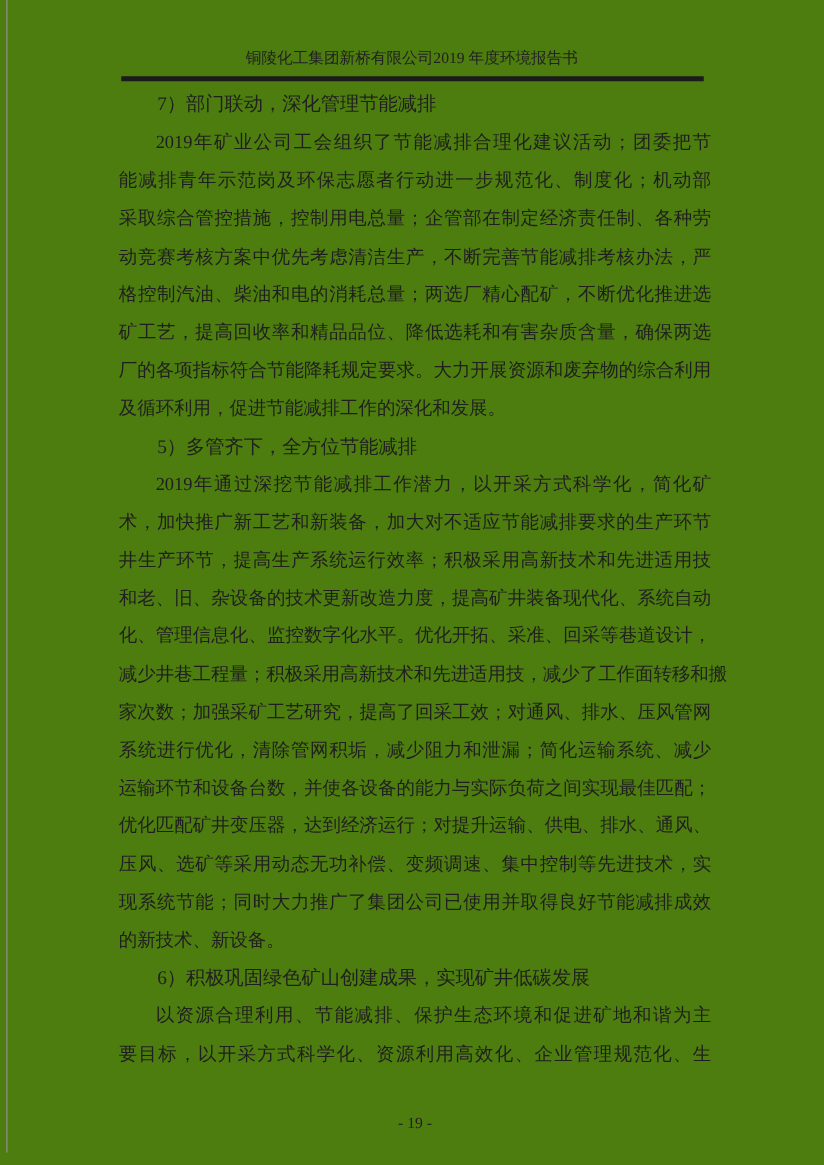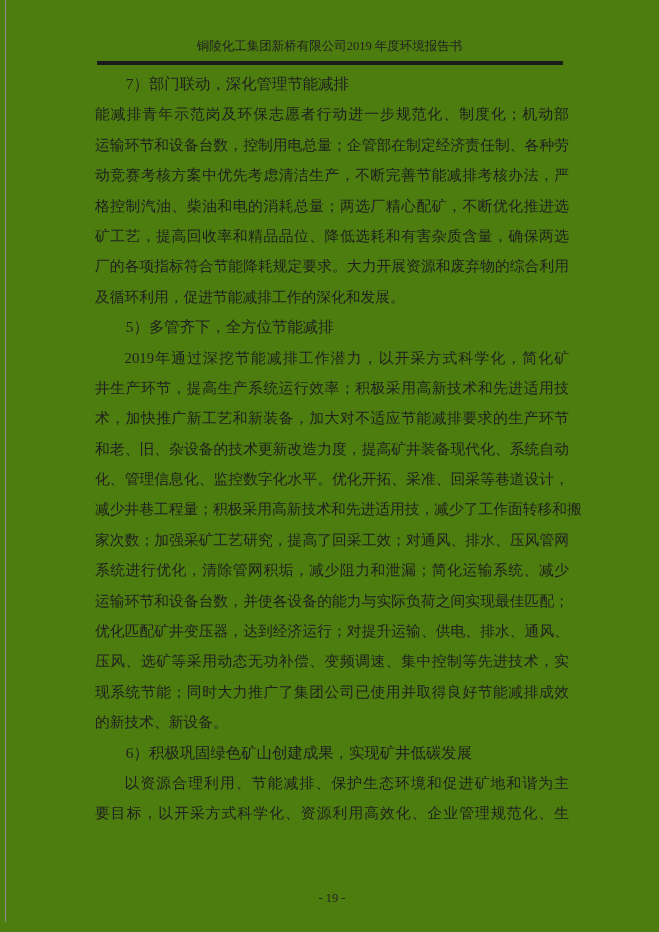--- a/index.html
+++ b/index.html
@@ -88,31 +88,32 @@
 
 <div class="page">
   <div class="edge-line"></div>
 
   <div class="header-title">铜陵化工集团新桥有限公司2019 年度环境报告书</div>
 
   <div class="header-rule"></div>
 
   <div class="content" id="sections-root">
       <div class="row heading">7）部门联动，深化管理节能减排</div>
+      <div class="row line indent">2019年矿业公司工会组织了节能减排合理化建议活动；团委把节</div>
       <div class="row line">能减排青年示范岗及环保志愿者行动进一步规范化、制度化；机动部</div>
-      <div class="row line">运输环节和设备台数，控制用电总量；企管部在制定经济责任制、各种劳</div>
+      <div class="row line">采取综合管控措施，控制用电总量；企管部在制定经济责任制、各种劳</div>
       <div class="row line">动竞赛考核方案中优先考虑清洁生产，不断完善节能减排考核办法，严</div>
       <div class="row line">格控制汽油、柴油和电的消耗总量；两选厂精心配矿，不断优化推进选</div>
       <div class="row line">矿工艺，提高回收率和精品品位、降低选耗和有害杂质含量，确保两选</div>
       <div class="row line">厂的各项指标符合节能降耗规定要求。大力开展资源和废弃物的综合利用</div>
       <div class="row line final">及循环利用，促进节能减排工作的深化和发展。</div>
       <div class="row heading">5）多管齐下，全方位节能减排</div>
       <div class="row line indent">2019年通过深挖节能减排工作潜力，以开采方式科学化，简化矿</div>
+      <div class="row line">术，加快推广新工艺和新装备，加大对不适应节能减排要求的生产环节</div>
       <div class="row line">井生产环节，提高生产系统运行效率；积极采用高新技术和先进适用技</div>
-      <div class="row line">术，加快推广新工艺和新装备，加大对不适应节能减排要求的生产环节</div>
       <div class="row line">和老、旧、杂设备的技术更新改造力度，提高矿井装备现代化、系统自动</div>
       <div class="row line">化、管理信息化、监控数字化水平。优化开拓、采准、回采等巷道设计，</div>
       <div class="row line">减少井巷工程量；积极采用高新技术和先进适用技，减少了工作面转移和搬</div>
       <div class="row line">家次数；加强采矿工艺研究，提高了回采工效；对通风、排水、压风管网</div>
       <div class="row line">系统进行优化，清除管网积垢，减少阻力和泄漏；简化运输系统、减少</div>
       <div class="row line">运输环节和设备台数，并使各设备的能力与实际负荷之间实现最佳匹配；</div>
       <div class="row line">优化匹配矿井变压器，达到经济运行；对提升运输、供电、排水、通风、</div>
       <div class="row line">压风、选矿等采用动态无功补偿、变频调速、集中控制等先进技术，实</div>
       <div class="row line">现系统节能；同时大力推广了集团公司已使用并取得良好节能减排成效</div>
       <div class="row line final">的新技术、新设备。</div>

